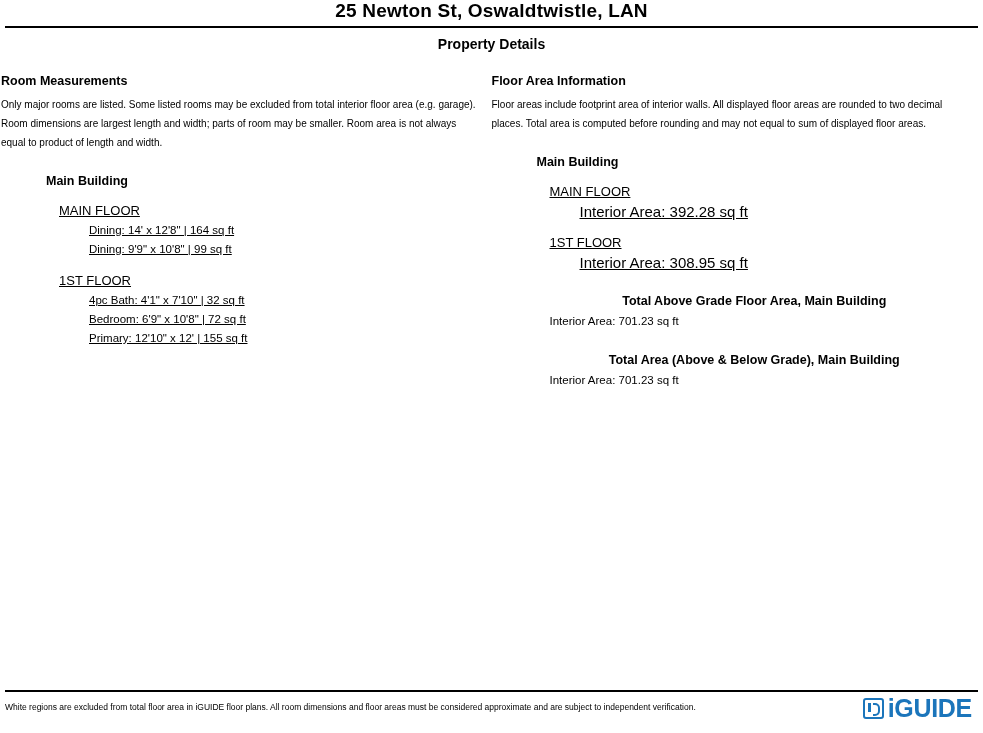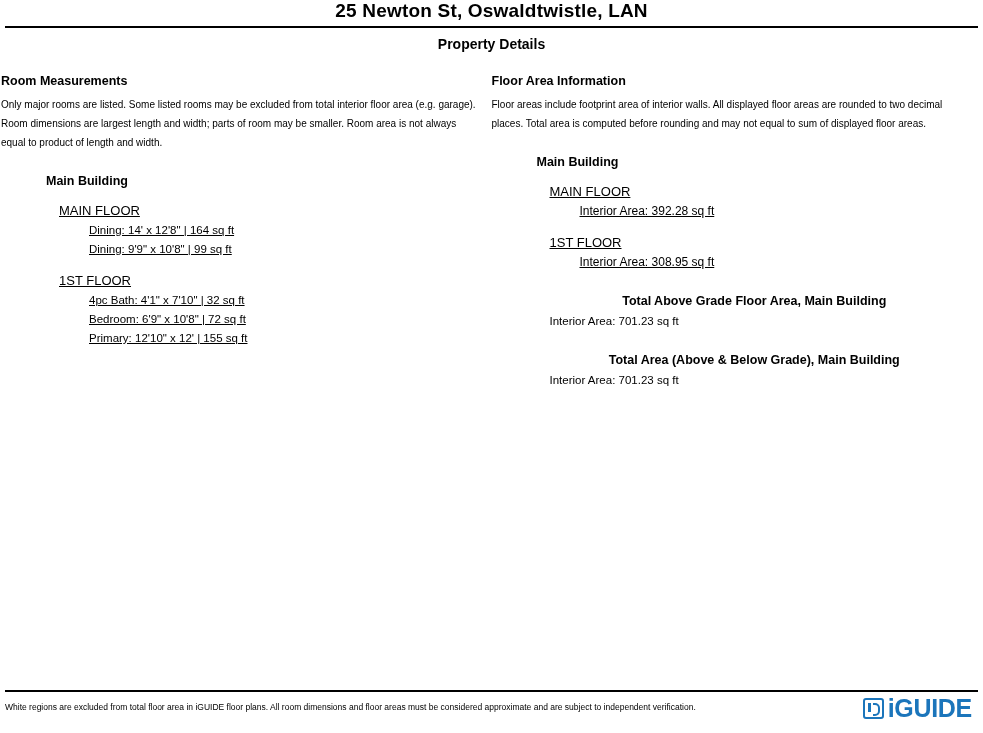--- a/index.html
+++ b/index.html
@@ -80,21 +80,21 @@
     font-size: 13px;
     margin-left: 58px;
     margin-bottom: 3px;
   }
   .room-line {
     font-size: 11.5px;
     margin-left: 88px;
     line-height: 19px;
   }
   .area-line {
-    font-size: 12px;
+    font-size: 15px;
     margin-left: 88px;
     line-height: 19px;
   }
   .floor-block {
     margin-bottom: 14px;
     text-decoration: underline;
   }
   .total-block {
     margin-top: 22px;
   }

